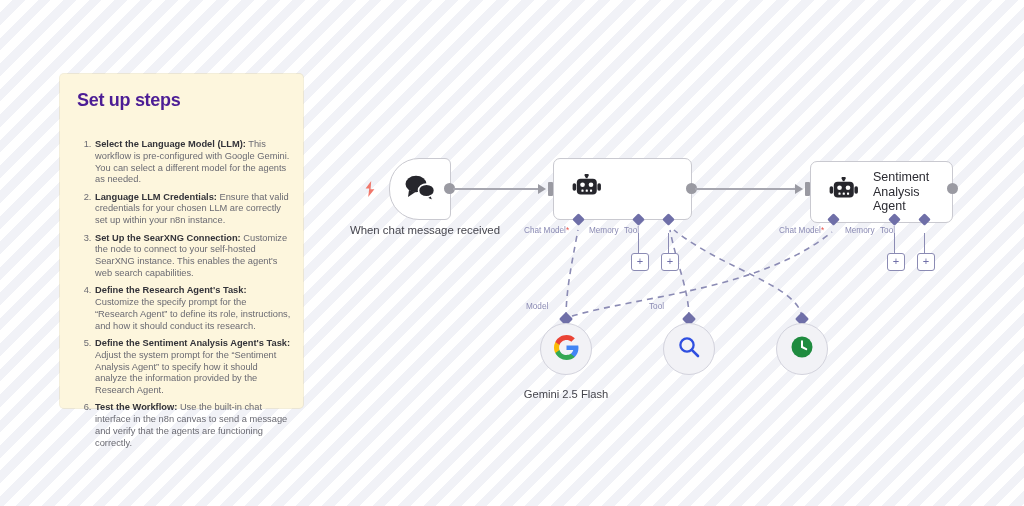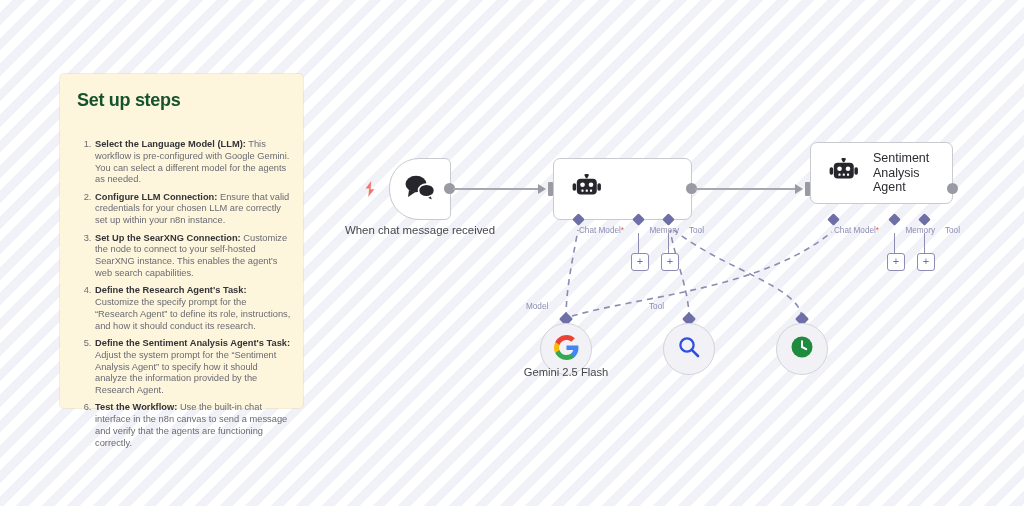--- a/index.html
+++ b/index.html
@@ -38,21 +38,21 @@
     height: 334px;
     background: #fdf6dd;
     border-radius: 4px;
     box-sizing: border-box;
     padding: 14px 12px 10px 12px;
     box-shadow: 0 0 0 1px rgba(220,205,150,0.35);
   }
   .sticky-title {
     font-size: 18px;
     font-weight: bold;
-    color: #14532d;
+    color: #4c1d95;
     letter-spacing: -0.3px;
     margin: 2px 0 0 5px;
   }
   .sticky-list {
     margin: 28px 0 0 0;
     padding-left: 22px;
     font-size: 9.3px;
     line-height: 11.8px;
     color: #6a6a72;
   }
@@ -86,37 +86,37 @@
 
   .agent-node {
     height: 62px;
     border-radius: 7px;
     display: flex;
     align-items: center;
     padding-left: 18px;
     gap: 14px;
   }
   #node-research { left: 553px; top: 158px; width: 139px; }
-  #node-sentiment { left: 810px; top: 142px; width: 143px; }
+  #node-sentiment { left: 810px; top: 161px; width: 143px; }
 
   .agent-title {
     font-size: 12.5px;
     color: #2b2b32;
     line-height: 14.5px;
   }
 
   
   .node-caption {
     position: absolute;
     text-align: center;
     font-size: 11.4px;
     color: #45454d;
     line-height: 13.5px;
   }
-  #caption-trigger { left: 340px; top: 224px; width: 160px; }
+  #caption-trigger { left: 340px; top: 224px; width: 160px; text-align: right; }
 
   
   .port-out {
     position: absolute;
     width: 11px; height: 11px;
     border-radius: 50%;
     background: #9a9aa2;
   }
   .port-in {
     position: absolute;
@@ -143,21 +143,21 @@
     width: 9px; height: 9px;
     background: #6f6fa8;
     transform: rotate(45deg);
     border-radius: 1.5px;
   }
   .port-label {
     position: absolute;
     font-size: 8.2px;
     color: #8b8bb4;
     white-space: nowrap;
-    text-align: right;
+    text-align: left;
   }
   .port-label .req { color: #e8554d; }
 
   .plus-btn {
     position: absolute;
     width: 16px; height: 16px;
     border: 1.2px solid #8b8bb4;
     border-radius: 3px;
     background: #ffffff;
     color: #6f6fa8;
@@ -187,21 +187,21 @@
   #sub-search { left: 663px; top: 323px; }
   #sub-date   { left: 776px; top: 323px; }
 
   .subnode-caption {
     position: absolute;
     text-align: center;
     font-size: 11.2px;
     color: #45454d;
     width: 190px;
   }
-  #cap-gemini { left: 471px; top: 366px; }
+  #cap-gemini { left: 471px; top: 388px; }
   #cap-search { left: 594px; top: 377px; }
   #cap-date   { left: 707px; top: 377px; }
 
   .subdiamond {
     position: absolute;
     width: 10px; height: 10px;
     background: #6f6fa8;
     transform: rotate(45deg);
     border-radius: 1.5px;
   }
@@ -232,21 +232,21 @@
 
 <div id="canvas">
 
   <div class="sticky">
     <div class="sticky-title">Set up steps</div>
     <ol class="sticky-list">
       <li>
         <b>Select the Language Model (LLM):</b><span> This workflow is pre-configured with Google Gemini. You can select a different model for the agents as needed.</span>
       </li>
       <li>
-        <b>Configure LLM Connection:</b><span> Ensure that valid credentials for your chosen LLM are correctly set up within your n8n instance.</span>
+        <b>Language LLM Credentials:</b><span> Ensure that valid credentials for your chosen LLM are correctly set up within your n8n instance.</span>
       </li>
       <li>
         <b>Set Up the SearXNG Connection:</b><span> Customize the node to connect to your self-hosted SearXNG instance. This enables the agent's web search capabilities.</span>
       </li>
       <li>
         <b>Define the Research Agent's Task:</b><span> Customize the specify prompt for the “Research Agent” to define its role, instructions, and how it should conduct its research.</span>
       </li>
       <li>
         <b>Define the Sentiment Analysis Agent's Task:</b><span> Adjust the system prompt for the “Sentiment Analysis Agent” to specify how it should analyze the information provided by the Research Agent.</span>
       </li>

